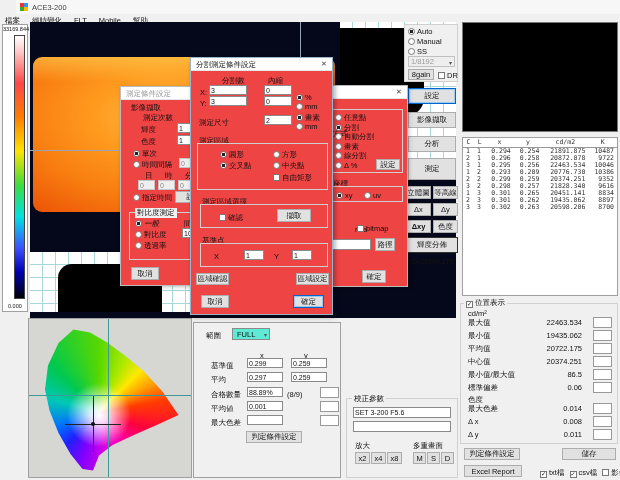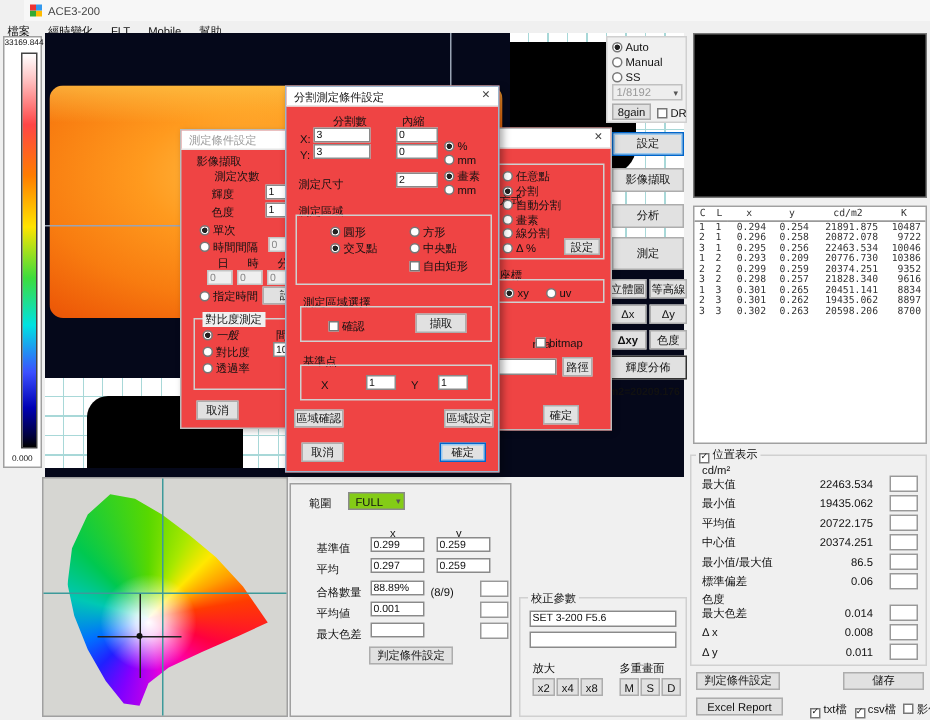--- a/index.html
+++ b/index.html
@@ -63,21 +63,21 @@
       conic-gradient(from 0deg at 44% 58%,
         #58d800 0deg,#a8e800 25deg,#ffe800 45deg,#ffa000 62deg,#ff3c00 80deg,#ff0040 110deg,
         #ff00a0 140deg,#e000e0 170deg,#8000ff 200deg,#2020ff 225deg,#0070ff 250deg,
         #00c8b4 285deg,#00c850 315deg,#58d800 360deg);
     clip-path:polygon(27% 3%,38% 5%,50% 12%,62% 21%,74% 31%,86% 44%,97% 60%,84% 66%,68% 73%,53% 80%,44% 87%,40% 97%,33% 96%,25% 86%,17% 72%,11% 57%,8% 43%,10% 27%,17% 12%);}
   .cie-grid-v{position:absolute;top:0;bottom:0;width:1px;background:#3d9a9a;}
   .cie-grid-h{position:absolute;left:0;right:0;height:1px;background:#3d9a9a;}
   .xhair-v{position:absolute;width:1px;background:#222;}
   .xhair-h{position:absolute;height:1px;background:#222;}
   .xhair-dot{position:absolute;width:4px;height:4px;background:#111;border-radius:50%;}
-  .combo{background:#84cc16;border:1px solid #8a8a8a;box-sizing:border-box;position:relative;}
+  .combo{background:#5eead4;border:1px solid #8a8a8a;box-sizing:border-box;position:relative;}
   .combo .arr{position:absolute;right:2px;top:1px;font-size:6px;color:#555;}
   .combo.dis{background:#eee;border-color:#c0c0c0;color:#999;}
   .smalltxt{font-size:6.5px;}
   .divider{background:#9aa4b4;}
 </style>
 </head>
 <body>
 
 <div id="screen">
 

